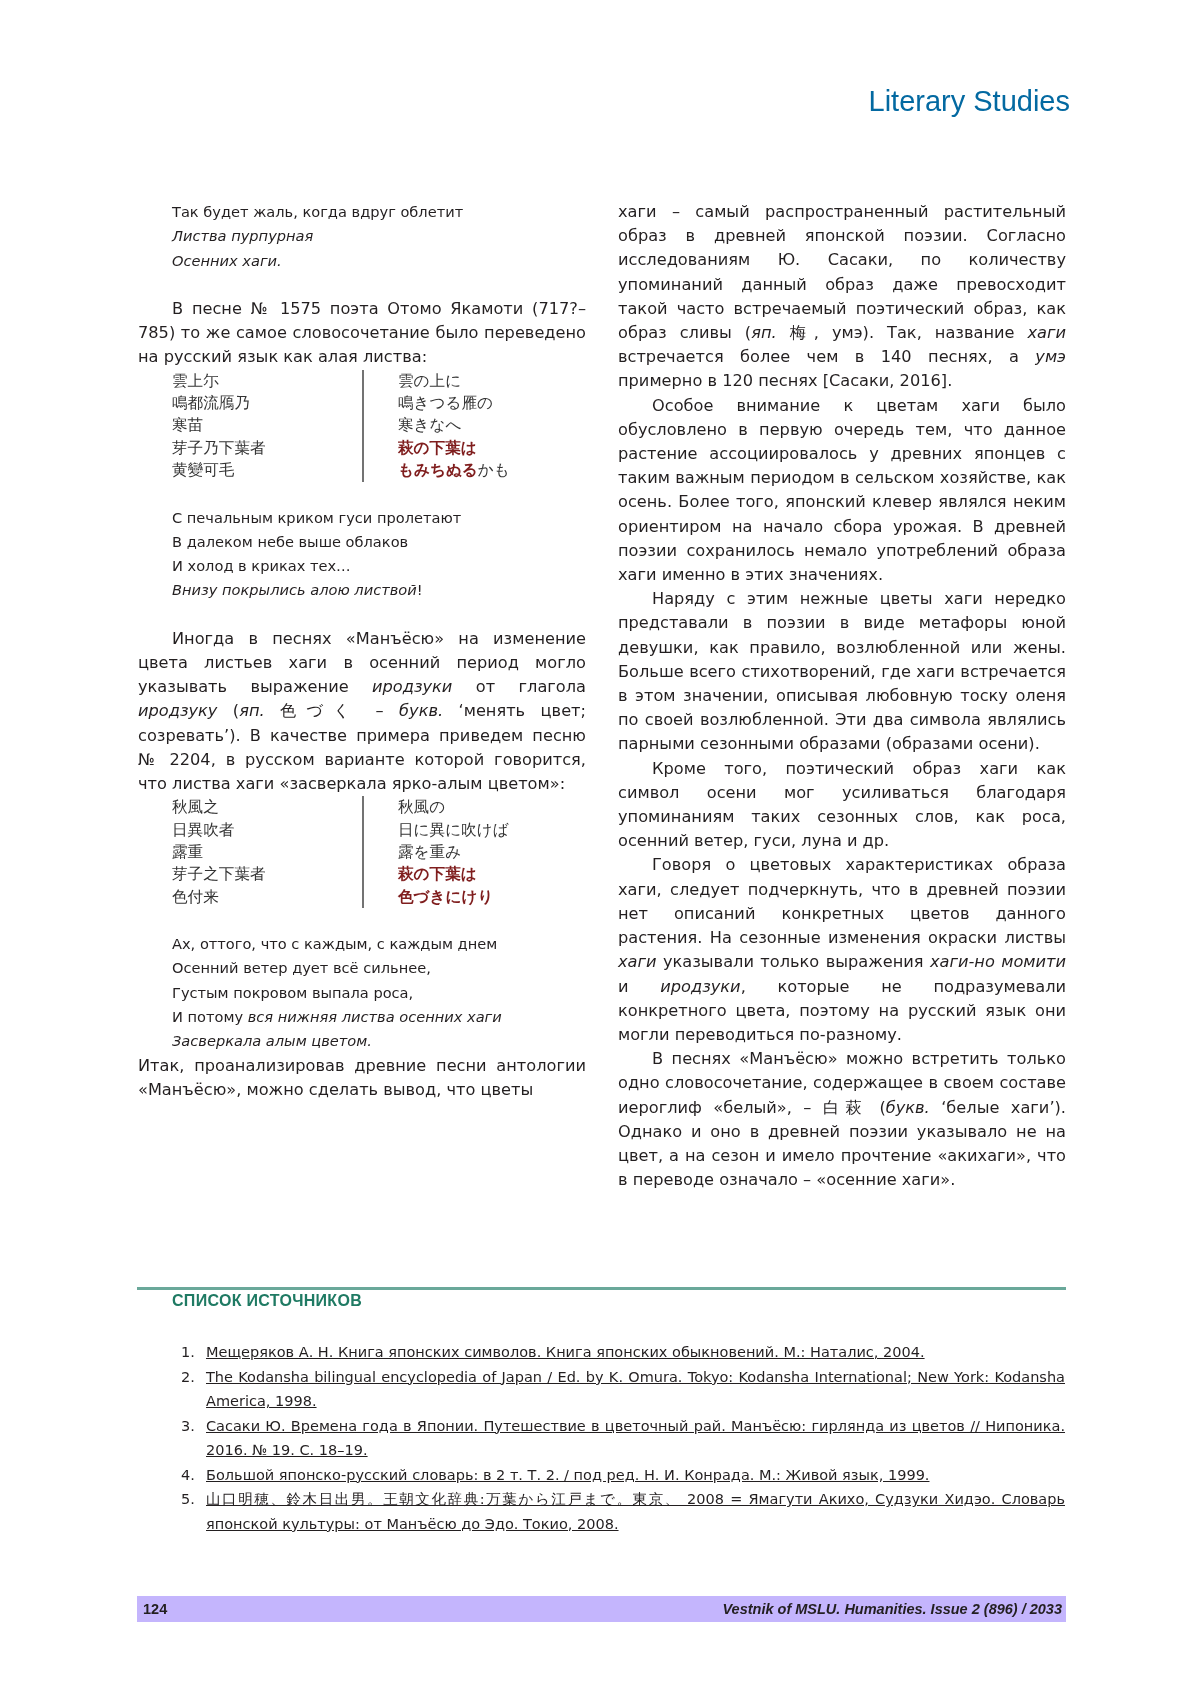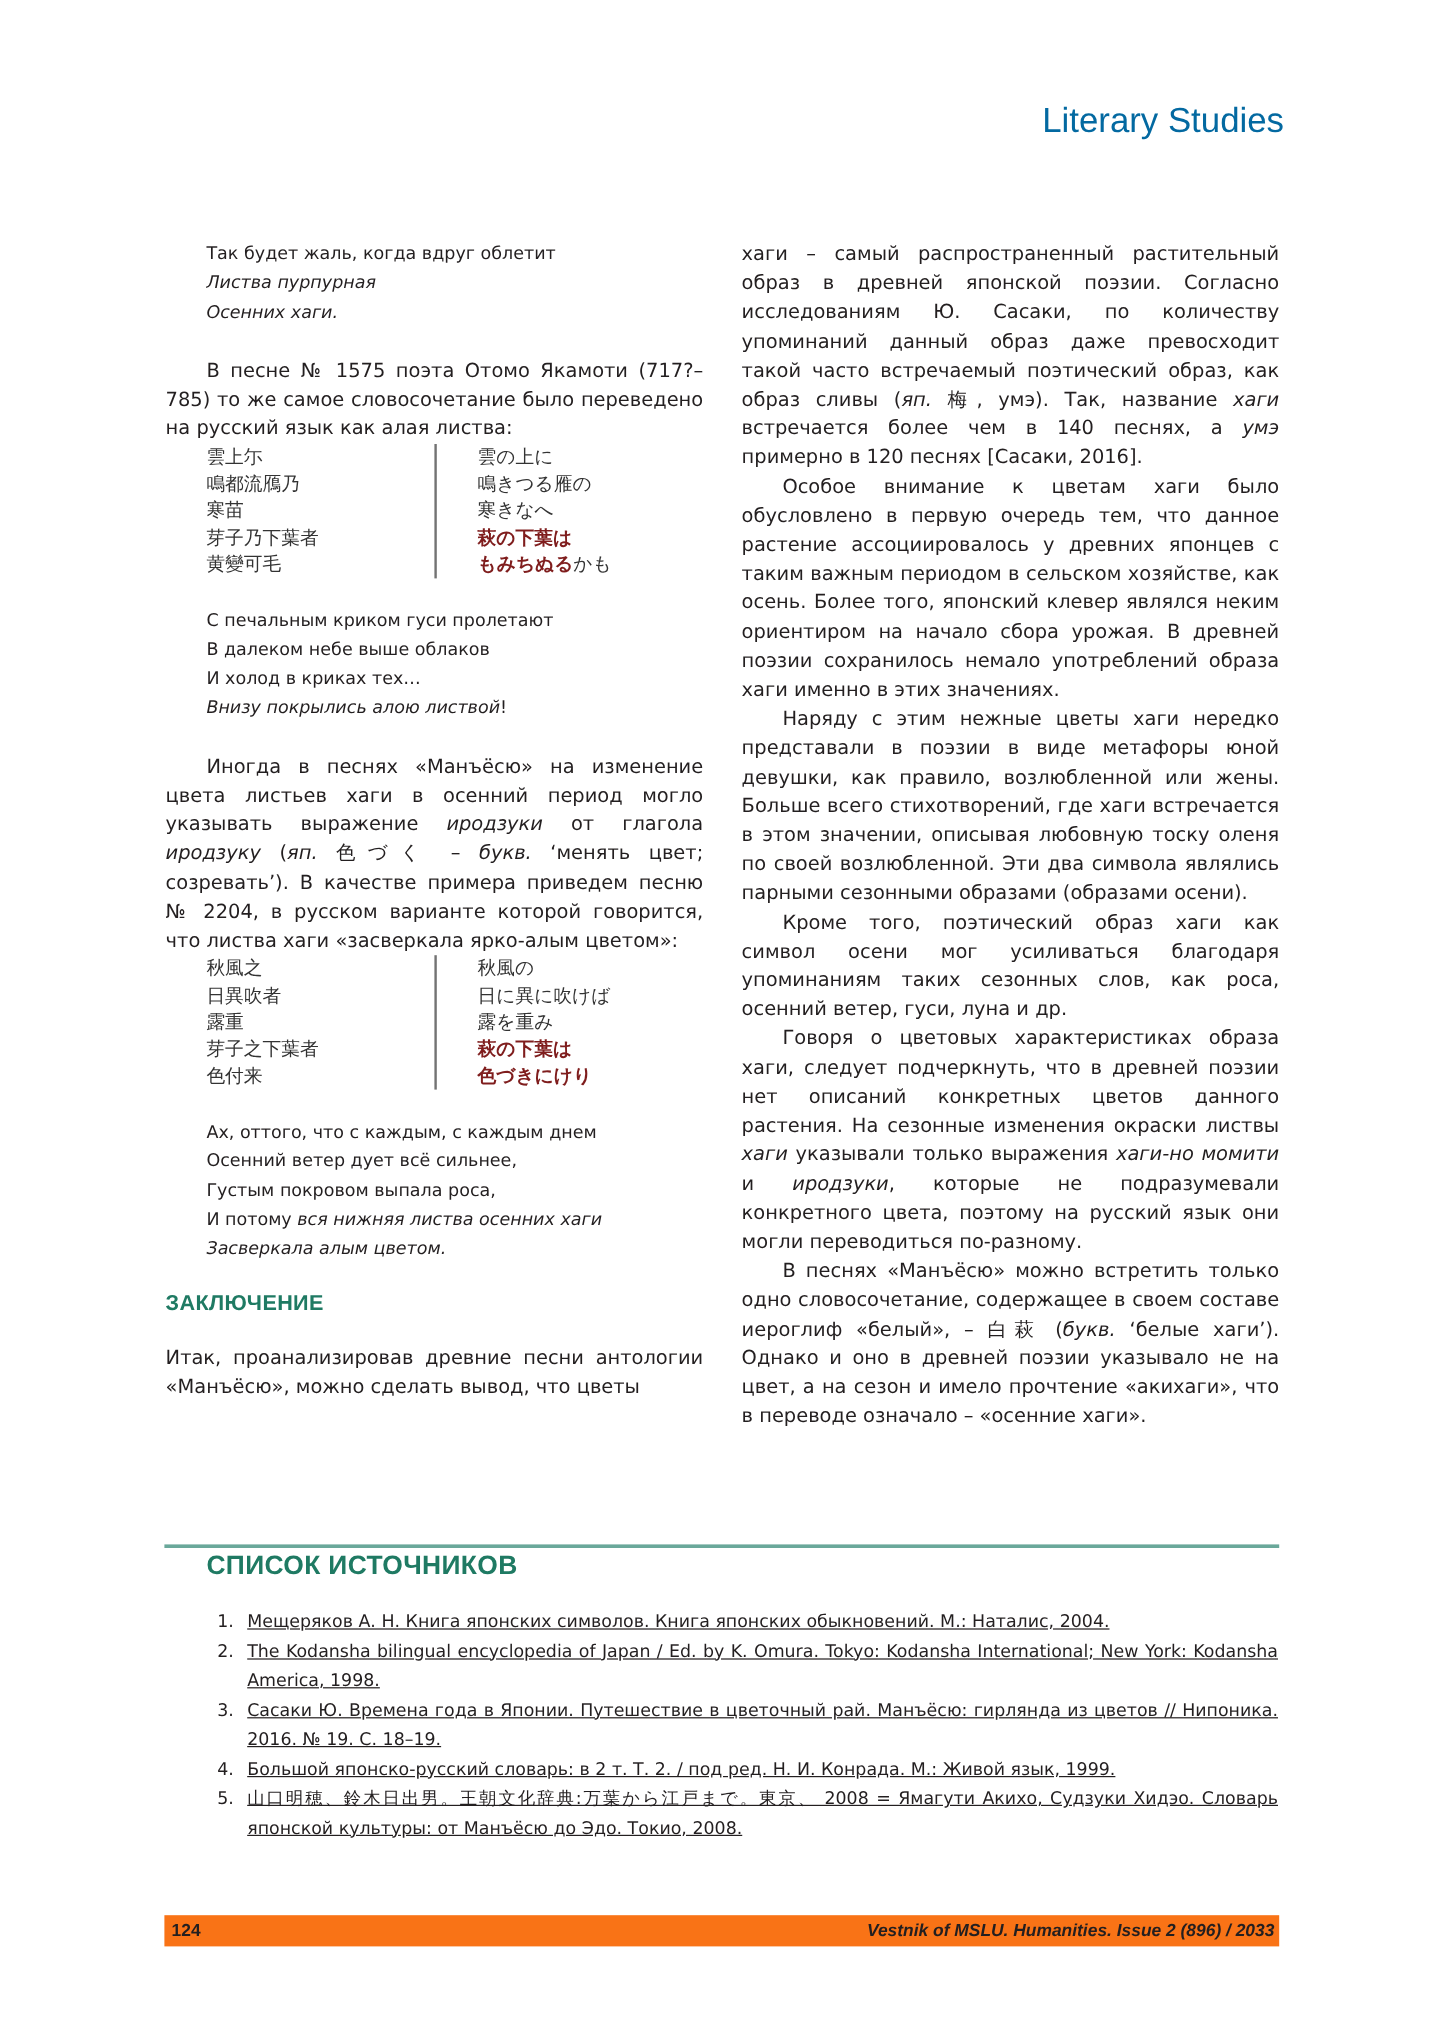--- a/index.html
+++ b/index.html
@@ -16,26 +16,26 @@
   .verse div { white-space: nowrap; }
   .it { font-style: italic; }
   .b { font-weight: bold; }
   .gap { height: 24px; }
   .jp-table { display: flex; margin: 0 0 0 34px; font-family: "DejaVu Sans", sans-serif; font-size: 15.6px; line-height: 22.4px; color: #333; }
   .jp-left { width: 190px; border-right: 2px solid #737373; }
   .jp-right { padding-left: 34px; }
   .jp-right .b { color: #7f1d1d; }
   .heading { font-family: "Liberation Sans", sans-serif; font-weight: bold; color: #1f7a63; font-size: 18px; margin: 20px 0 22px 0; letter-spacing: 0.3px; }
   .refs-rule { position: absolute; left: 137px; top: 1287px; width: 929px; height: 3px; background: #6aa89a; }
-  .refs-heading { position: absolute; left: 172px; top: 1292px; font-family: "Liberation Sans", sans-serif; font-weight: bold; color: #1f7a63; font-size: 22px; letter-spacing: 0.3px; }
+  .refs-heading { position: absolute; left: 172px; top: 1292px; font-family: "Liberation Sans", sans-serif; font-weight: bold; color: #1f7a63; font-size: 16px; letter-spacing: 0.3px; }
   .refs { position: absolute; left: 172px; top: 1340px; width: 893px; font-size: 14.5px; line-height: 24.5px; margin: 0; padding: 0; list-style: none; }
   .refs li { display: flex; text-align: justify; }
   .refs .num { width: 34px; flex: none; padding-left: 9px; box-sizing: border-box; }
   .refs .txt { flex: 1; text-decoration: underline; }
-  .footer { position: absolute; left: 137px; top: 1596px; width: 929px; height: 26px; background: #f97316; font-family: "Liberation Sans", sans-serif; font-size: 14.5px; line-height: 26px; }
+  .footer { position: absolute; left: 137px; top: 1596px; width: 929px; height: 26px; background: #c4b5fd; font-family: "Liberation Sans", sans-serif; font-size: 14.5px; line-height: 26px; }
   .footer .page { position: absolute; left: 6px; font-weight: bold; }
   .footer .journal { position: absolute; right: 4px; font-style: italic; font-weight: bold; }
 </style>
 </head>
 <body>
 
 <div class="section-label">Literary Studies</div>
 
 <div class="col col-left">
   <div class="verse">
@@ -93,21 +93,20 @@
   <div class="gap"></div>
 
   <div class="verse">
     <div>Ах, оттого, что с каждым, с каждым днем</div>
     <div>Осенний ветер дует всё сильнее,</div>
     <div>Густым покровом выпала роса,</div>
     <div><span>И потому </span><span class="it">вся нижняя листва осенних хаги</span></div>
     <div class="it">Засверкала алым цветом.</div>
   </div>
 
-  <div class="heading">ЗАКЛЮЧЕНИЕ</div>
   <p class="para noindent">Итак, проанализировав древние песни антологии «Манъёсю», можно сделать вывод, что цветы</p>
 </div>
 
 <div class="col col-right">
   <p class="para noindent"><span>хаги – самый распространенный растительный образ в древней японской поэзии. Согласно исследованиям Ю. Сасаки, по количеству упоминаний данный образ даже превосходит такой часто встречаемый поэтический образ, как образ сливы (</span><span class="it">яп.</span><span> 梅, умэ). Так, название </span><span class="it">хаги</span><span> встречается более чем в 140 песнях, а </span><span class="it">умэ</span><span> примерно в 120 песнях [Сасаки, 2016].</span></p>
   <p class="para">Особое внимание к цветам хаги было обусловлено в первую очередь тем, что данное растение ассоциировалось у древних японцев с таким важным периодом в сельском хозяйстве, как осень. Более того, японский клевер являлся неким ориентиром на начало сбора урожая. В древней поэзии сохранилось немало употреблений образа хаги именно в этих значениях.</p>
   <p class="para">Наряду с этим нежные цветы хаги нередко представали в поэзии в виде метафоры юной девушки, как правило, возлюбленной или жены. Больше всего стихотворений, где хаги встречается в этом значении, описывая любовную тоску оленя по своей возлюбленной. Эти два символа являлись парными сезонными образами (образами осени).</p>
   <p class="para">Кроме того, поэтический образ хаги как символ осени мог усиливаться благодаря упоминаниям таких сезонных слов, как роса, осенний ветер, гуси, луна и др.</p>
   <p class="para"><span>Говоря о цветовых характеристиках образа хаги, следует подчеркнуть, что в древней поэзии нет описаний конкретных цветов данного растения. На сезонные изменения окраски листвы </span><span class="it">хаги</span><span> указывали только выражения </span><span class="it">хаги-но момити</span><span> и </span><span class="it">иродзуки</span><span>, которые не подразумевали конкретного цвета, поэтому на русский язык они могли переводиться по-разному.</span></p>
   <p class="para"><span>В песнях «Манъёсю» можно встретить только одно словосочетание, содержащее в своем составе иероглиф «белый», – 白萩 (</span><span class="it">букв.</span><span> ‘белые хаги’). Однако и оно в древней поэзии указывало не на цвет, а на сезон и имело прочтение «акихаги», что в переводе означало – «осенние хаги».</span></p>

